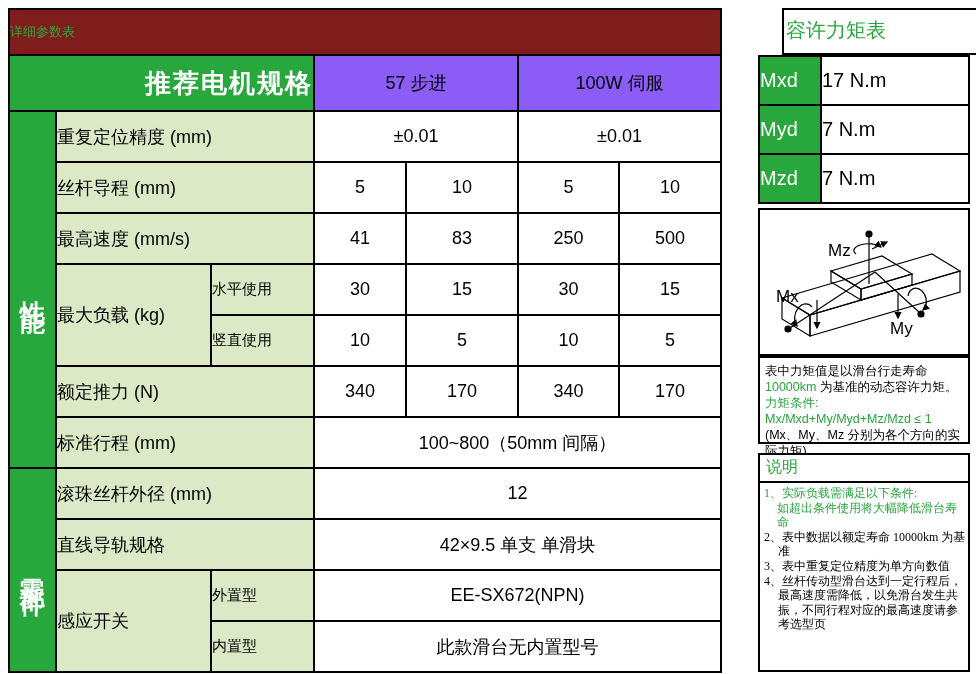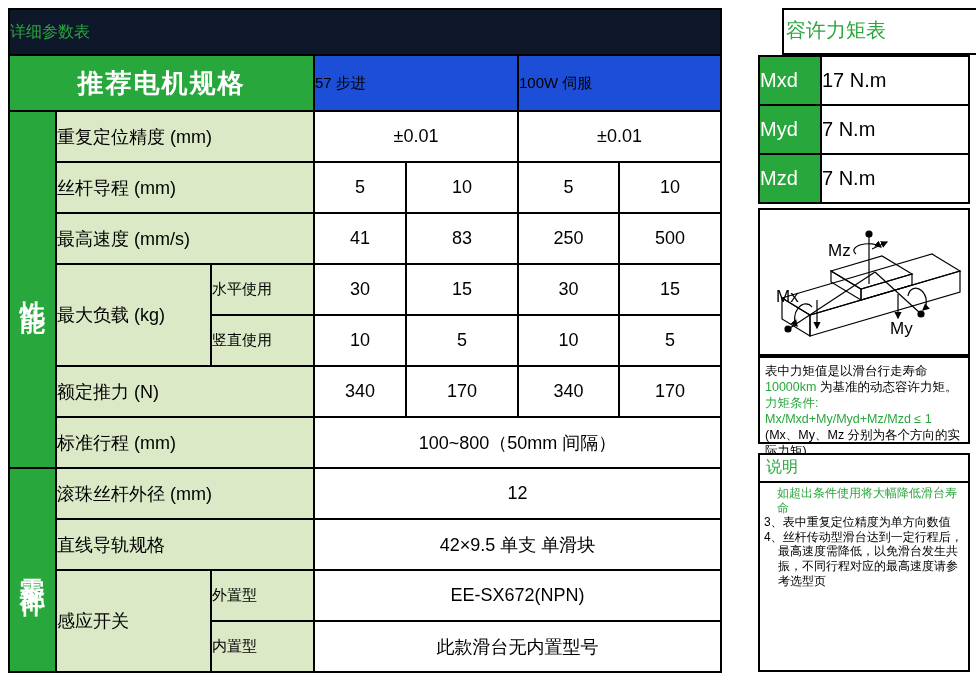--- a/index.html
+++ b/index.html
@@ -13,44 +13,44 @@
     font-family:"Liberation Sans","DejaVu Sans",sans-serif;color:#000;
     overflow:hidden;
   }
   
   .main-wrap{position:absolute;left:8px;top:8px;}
   table.main{border-collapse:collapse;table-layout:fixed;width:712px;}
   table.main td{border:2px solid var(--bd);padding:0;overflow:hidden;}
   tr.r-title{height:46px;}
   tr.r-head{height:56px;}
   tr.r{height:51px;}
-  .tbl-title{background:#0f172a;color:var(--green);font-size:16px;text-align:left;padding:0 0 0 10px;}
-  .green-head{background:var(--green);color:#fff;font-size:26px;font-weight:bold;text-align:center;letter-spacing:2px;}
-  .motor-head{background:#1d4ed8;font-size:15px;}
+  .tbl-title{background:#7f1d1d;color:var(--green);font-size:13px;text-align:left;padding:0 0 0 10px;}
+  .green-head{background:var(--green);color:#fff;font-size:26px;font-weight:bold;text-align:right;letter-spacing:2px;}
+  .motor-head{background:#8b5cf6;font-size:18px;text-align:center;}
   .group-cell{background:var(--green);color:#fff;text-align:center;vertical-align:middle;}
   .group-cell .vtext{
     writing-mode:vertical-lr;text-orientation:upright;
     font-size:25px;font-weight:bold;letter-spacing:7px;line-height:1;
     display:inline-block;margin:auto;
   }
   .lbl{background:var(--lgreen);font-size:18px;text-align:left;padding-left:9px;vertical-align:middle;}
   .sub{background:var(--lgreen);font-size:15px;text-align:left;padding-left:7px;vertical-align:middle;}
   .val{background:#fff;font-size:18px;text-align:center;vertical-align:middle;}
   
   .box{position:absolute;border:2px solid var(--bd);box-sizing:border-box;background:#fff;}
   .tq-title{left:758px;top:8px;width:252px;height:47px;color:var(--green);font-size:20px;line-height:41px;padding-left:2px;margin-left:24px;}
   .tq-table-wrap{position:absolute;left:758px;top:55px;}
   table.tq{border-collapse:collapse;table-layout:fixed;width:212px;}
   table.tq td{border:2px solid var(--bd);height:47px;padding:0;}
   .tq-label{background:var(--green);color:#fff;font-size:20px;padding-left:7px;width:60px;}
   .tq-val{background:#fff;font-size:20px;text-align:left;width:146px;margin-left:8px;}
   .diagram-box{left:758px;top:208px;width:212px;height:148px;}
   .moment-note{left:758px;top:356px;width:212px;height:88px;font-size:12.5px;line-height:16px;padding:5px 4px 0 5px;}
   .moment-note .g, .g{color:var(--green);}
-  .notes-box{left:758px;top:453px;width:212px;height:219px;}
+  .notes-box{left:758px;top:453px;width:212px;height:219px;font-family:Liberation Serif, serif;}
   .notes-title{color:var(--green);font-size:16px;padding:2px 6px 3px 6px;border-bottom:2px solid var(--bd);}
   .notes-list{padding:3px 2px 0 4px;font-size:12px;line-height:14.6px;}
   .nl{white-space:normal;}
   .ind{padding-left:13px;}
   .hang{padding-left:14px;text-indent:-14px;}
   svg text{font-family:"Liberation Sans","DejaVu Sans",sans-serif;}
 </style>
 </head>
 <body>
 
@@ -206,18 +206,20 @@
 <div class="box moment-note">
   <div><span>表中力矩值是以滑台行走寿命 </span><span class="g">10000km</span><span> 为基准的动态容许力矩。</span></div>
   <div class="g">力矩条件:</div>
   <div class="g">Mx/Mxd+My/Myd+Mz/Mzd ≤ 1</div>
   <div>(Mx、My、Mz 分别为各个方向的实际力矩)</div>
 </div>
 
 <div class="box notes-box">
   <div class="notes-title">说明</div>
   <div class="notes-list">
+    <div class="nl g">1、实际负载需满足以下条件:</div>
     <div class="nl ind g">如超出条件使用将大幅降低滑台寿命</div>
+    <div class="nl hang">2、表中数据以额定寿命 10000km 为基准</div>
     <div class="nl hang">3、表中重复定位精度为单方向数值</div>
     <div class="nl hang">4、丝杆传动型滑台达到一定行程后，最高速度需降低，以免滑台发生共振，不同行程对应的最高速度请参考选型页</div>
 
   </div>
 </div>
 
 </body></html>

